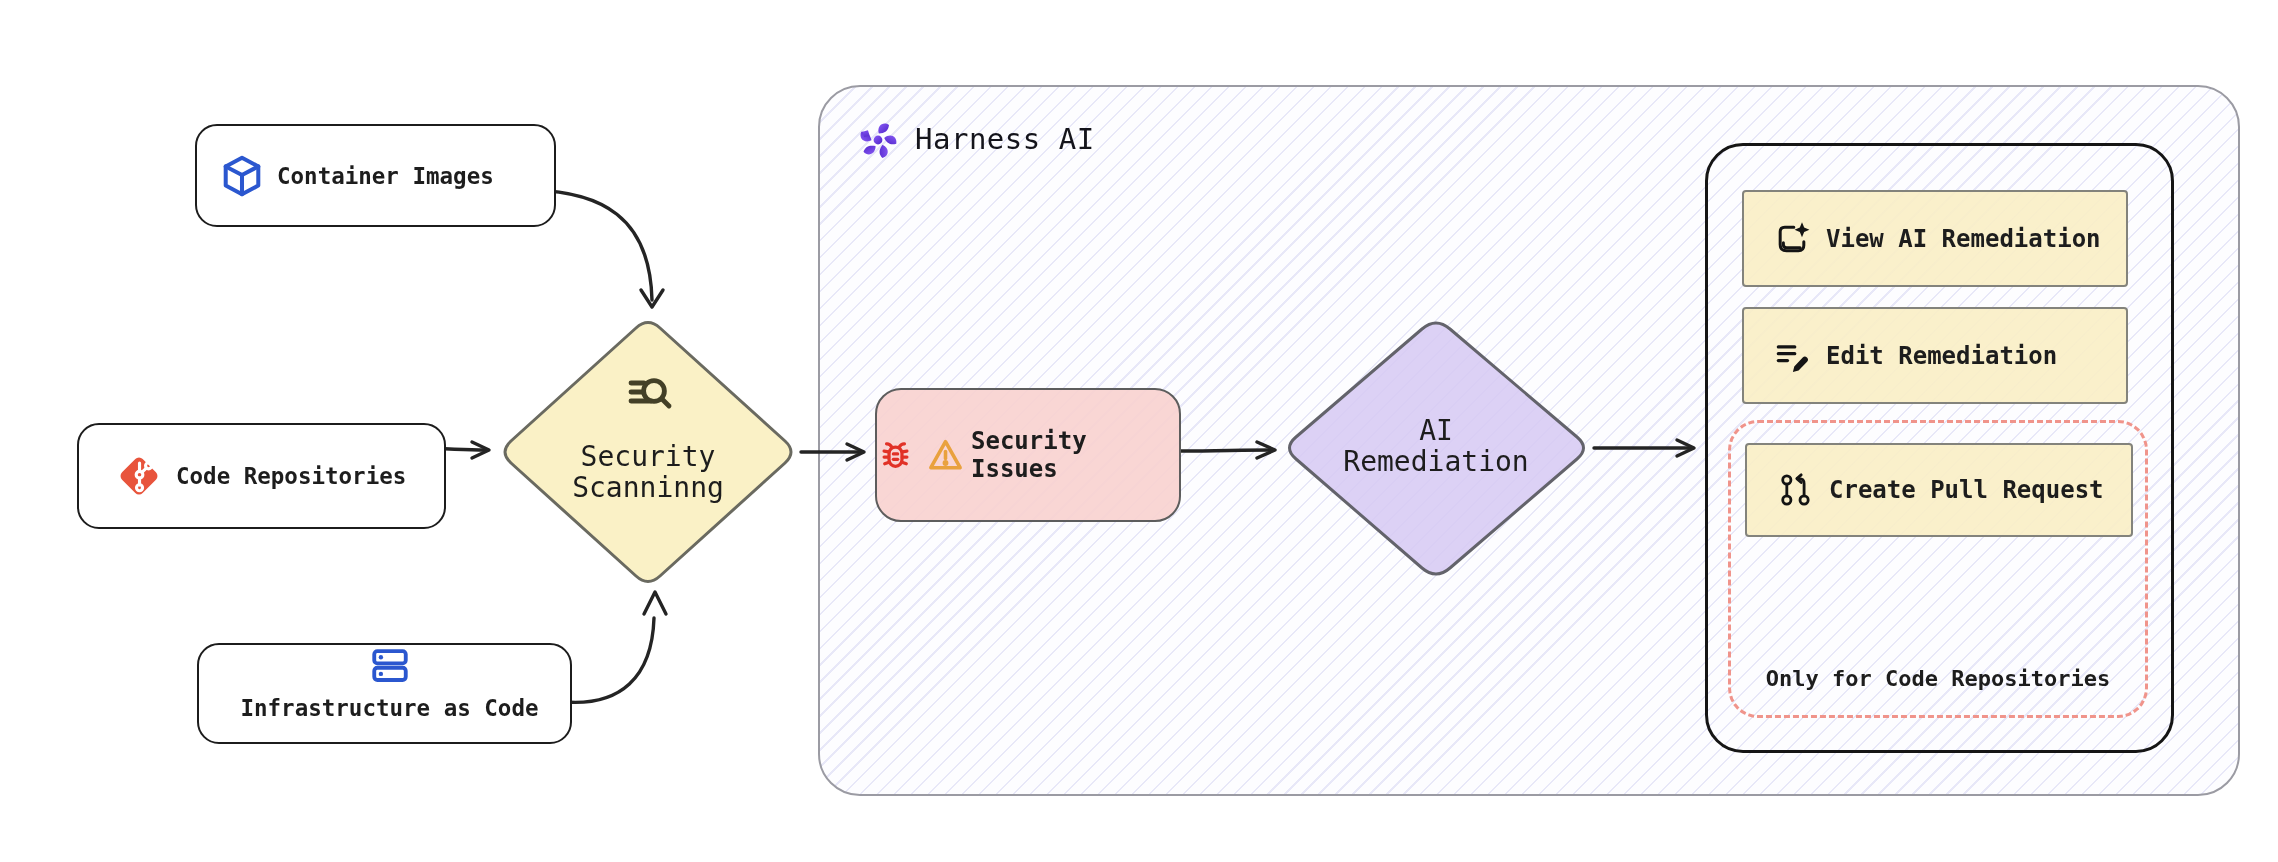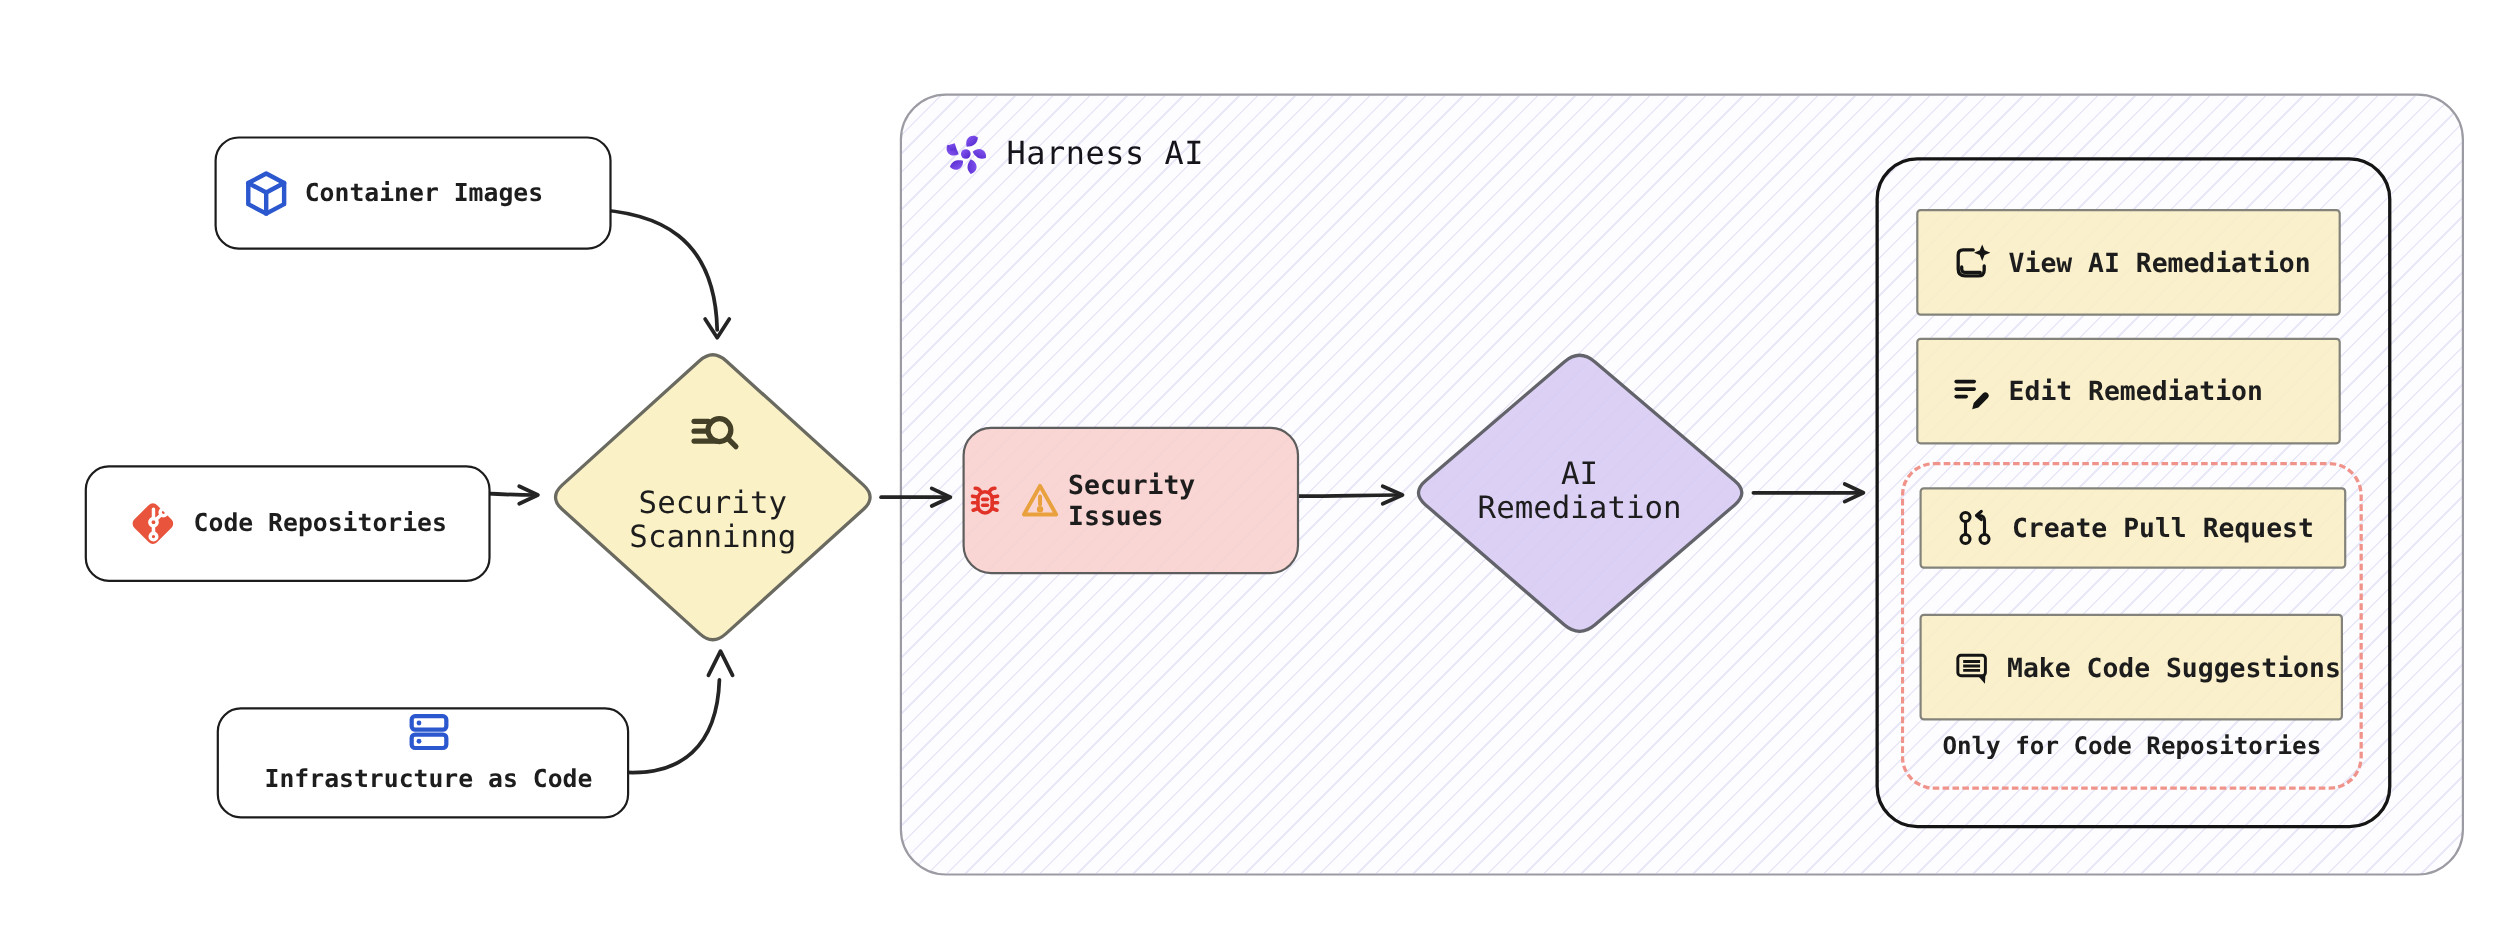--- a/index.html
+++ b/index.html
@@ -49,21 +49,21 @@
     position:absolute;left:1705px;top:143px;width:463px;height:604px;
     border:3.5px solid #151515;border-radius:38px;z-index:3;background:transparent;
   }
   .action-btn{
     position:absolute;display:flex;align-items:center;gap:14px;padding-left:28px;box-sizing:border-box;
     background:rgba(249,238,196,0.88);border:2px solid #83837c;border-radius:4px;z-index:4;
   }
   .action-label{font-size:24px;font-weight:600;white-space:nowrap;}
   .btn-view{left:1742px;top:190px;width:386px;height:97px;}
   .btn-edit{left:1742px;top:307px;width:386px;height:97px;}
-  .btn-create{left:1745px;top:443px;width:388px;height:74px;}
+  .btn-create{left:1745px;top:443px;width:388px;height:94px;}
   .btn-suggest{left:1745px;top:558px;width:385px;height:97px;}
   .repo-only-group{
     position:absolute;left:1728px;top:420px;width:420px;height:298px;
     border:3px dashed #F0948B;border-radius:30px;z-index:3;box-sizing:border-box;
   }
   .repo-only-note{
     position:absolute;left:1728px;top:666px;width:420px;text-align:center;
     font-size:22px;font-weight:600;z-index:4;
   }
   svg{display:block;}
@@ -228,26 +228,16 @@
       <circle cx="13" cy="11" r="4.5"></circle>
       <line x1="13" y1="15.5" x2="13" y2="28.5"></line>
       <circle cx="13" cy="33" r="4.5"></circle>
       <path d="M24.5 9.5 H26.5 Q32 9.5 32 15 V28.5"></path>
       <circle cx="32" cy="33" r="4.5"></circle>
       <path d="M28.8 5.3 L24 9.5 L28.8 13.7"></path>
     </svg>
     <span class="action-label">Create Pull Request</span>
   </div>
 
-  <div class="action-btn btn-suggest">
-    <svg width="40" height="40" viewBox="0 0 44 44" fill="none" stroke="#141414" stroke-width="3.3" stroke-linejoin="round">
-      <rect x="6" y="8" width="31" height="23" rx="3.5"></rect>
-      <line x1="12" y1="15" x2="31" y2="15"></line>
-      <line x1="12" y1="20" x2="31" y2="20"></line>
-      <line x1="12" y1="25" x2="31" y2="25"></line>
-      <path fill="#141414" stroke="none" d="M28 30.5 L37 30.5 L36.5 40 Z"></path>
-    </svg>
-    <span class="action-label">Make Code Suggestions</span>
-  </div>
 
   <div class="repo-only-note">Only for Code Repositories</div>
 
 </div>
 
 </body></html>

